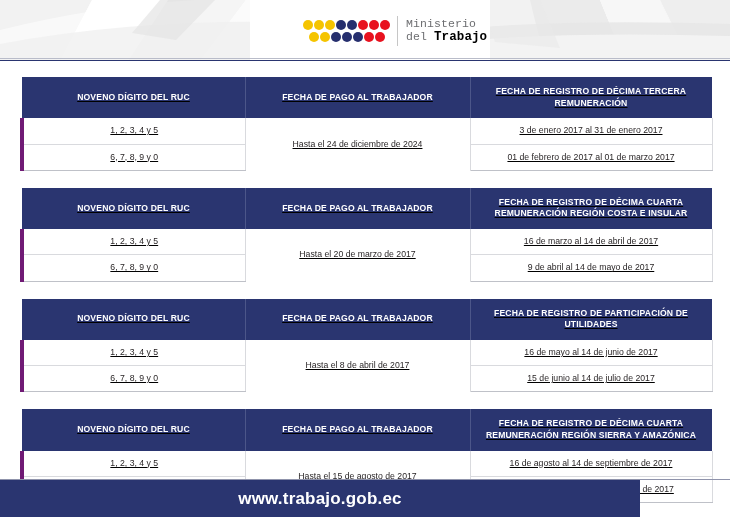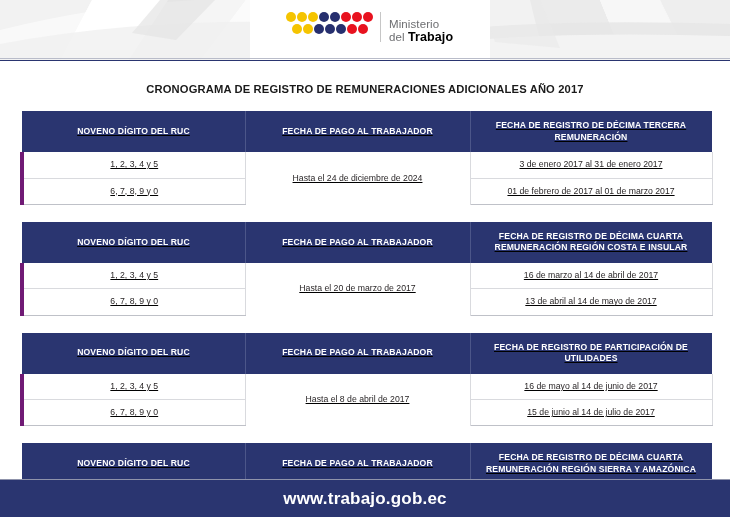--- a/index.html
+++ b/index.html
@@ -44,24 +44,26 @@
     left: 0;
     top: 60px;
     width: 730px;
     height: 4px;
     background: #2a3570;
   }
 
   
   .logo-wrap {
     position: absolute;
-    left: 286px;
+    left: 303px;
     top: 12px;
     display: flex;
+    align-items: center;
     height: 38px;
+    font-family: Liberation Mono, monospace;
   }
   .logo-dots {
     display: flex;
     flex-direction: column;
     gap: 2px;
     margin-right: 7px;
   }
   .dot-row {
     display: flex;
     gap: 1px;
@@ -184,21 +186,21 @@
   }
   table.sched tbody tr:last-child td.mid {
     border-bottom: 1px solid #bfc1c8;
   }
 
   
   .footer {
     position: absolute;
     left: 0;
     top: 480px;
-    width: 730px;
+    width: 640px;
     height: 37px;
     background: #2a3570;
     display: flex;
     align-items: center;
     justify-content: center;
   }
   .footer-divider {
     position: absolute;
     left: 0;
     top: 479px;
@@ -271,21 +273,20 @@
       <span class="logo-line2"><span>del </span><b>Trabajo</b></span>
     </div>
   </div>
 
   <div class="banner-divider"></div>
   <div class="banner-bluebar"></div>
 </div>
 
 <div class="content">
 
-  <div class="doc-title">CRONOGRAMA DE REGISTRO DE REMUNERACIONES ADICIONALES AÑO 2017</div>
 
   <div class="tables">
 
     <table class="sched">
       <colgroup>
           <col class="c1">
           <col class="c2">
           <col class="c3">
         </colgroup>
       <thead>
@@ -322,21 +323,21 @@
         </tr>
       </thead>
       <tbody>
         <tr>
           <td class="first">1, 2, 3, 4 y 5</td>
           <td class="mid" rowspan="2">Hasta el 20 de marzo de 2017</td>
           <td>16  de marzo al 14 de abril de 2017</td>
         </tr>
         <tr>
           <td class="first">6, 7, 8, 9 y 0</td>
-          <td>13  de abril al 14 de mayo de 2017</td>
+          <td>9  de abril al 14 de mayo de 2017</td>
         </tr>
       </tbody>
     </table>
 
     <table class="sched">
       <colgroup>
           <col class="c1">
           <col class="c2">
           <col class="c3">
         </colgroup>

